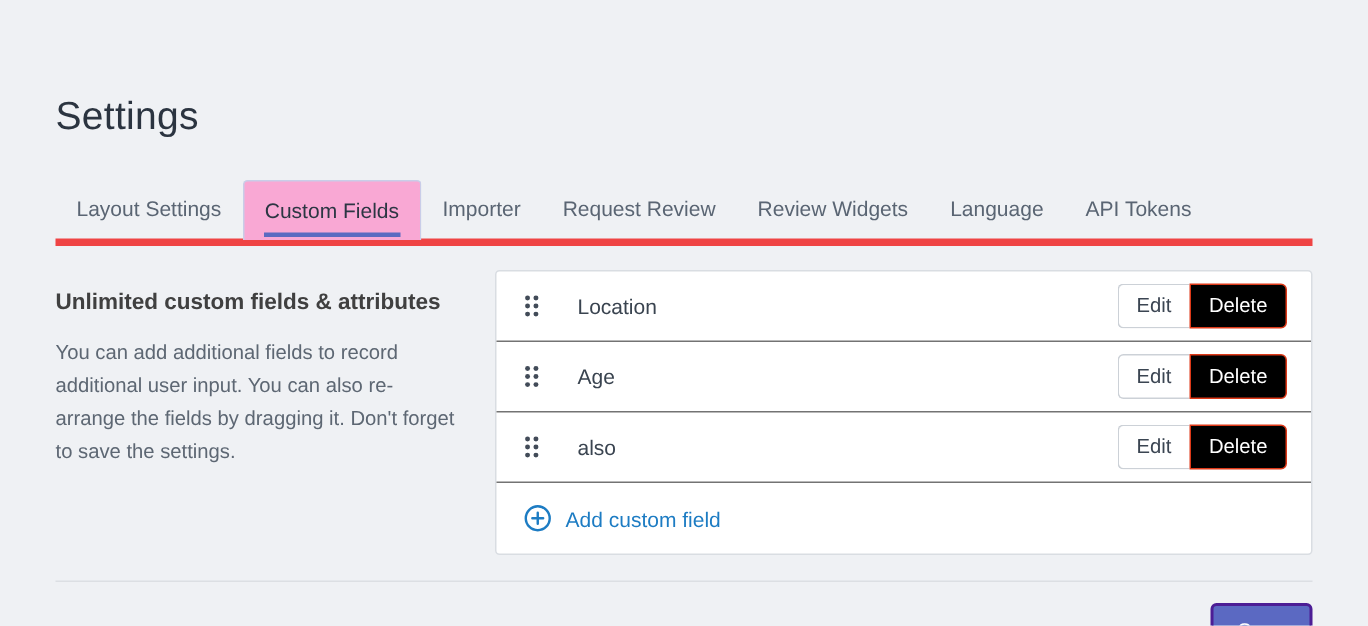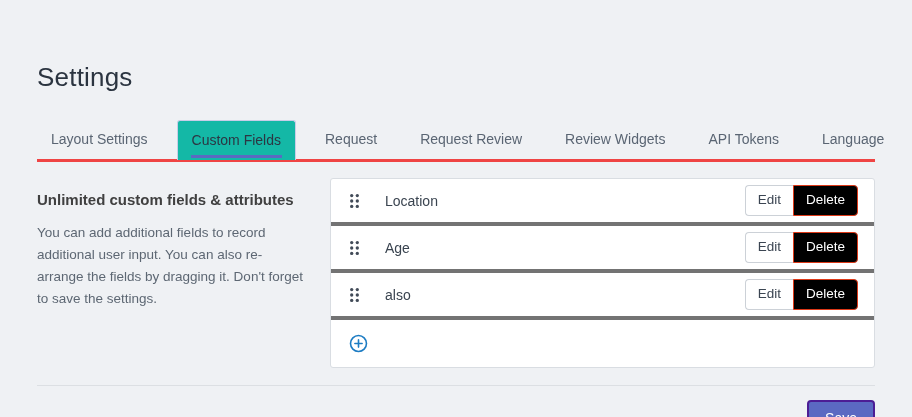--- a/index.html
+++ b/index.html
@@ -18,34 +18,33 @@
     color: #2b3440;
     letter-spacing: 0.2px;
     margin-top: 48px;
   }
 
   
   .tabs {
     display: flex;
     align-items: flex-start;
     margin-top: 27px;
-    border-bottom: 3px solid #ef4444;
-    gap: 15px;
+    border-bottom: 5px solid #ef4444;
   }
   .tab {
     padding: 11px 14px 12px 14px;
     font-size: 14px;
     color: #5a6573;
     cursor: pointer;
     white-space: nowrap;
     position: relative;
   }
   .tab.active {
     color: #2c3643;
-    background: #14b8a6;
+    background: #f9a8d4;
     border: 1px solid #c9cde8;
     border-bottom: none;
     border-radius: 3px 3px 0 0;
     margin-bottom: -1px;
   }
   .tab.active::after {
     content: "";
     position: absolute;
     left: 13px;
     right: 13px;
@@ -78,21 +77,21 @@
     flex: 1;
     background: #ffffff;
     border: 1px solid #d9dde2;
     border-radius: 3px;
   }
   .row {
     display: flex;
     align-items: center;
     height: 47px;
     padding: 0 16px 0 18px;
-    border-bottom: 4px solid #737373;
+    border-bottom: 1px solid #737373;
   }
   .drag {
     color: #424b58;
     margin-right: 25px;
     cursor: grab;
     display: inline-flex;
   }
   .row-label { font-size: 14px; color: #3a4450; }
   .btn-group { margin-left: auto; display: inline-flex; }
   .btn {
@@ -141,25 +140,25 @@
 </head>
 <body>
 
 <div class="page">
 
   <h1 class="page-title">Settings</h1>
 
   <nav class="tabs" id="tabs">
       <div class="tab">Layout Settings</div>
       <div class="tab active">Custom Fields</div>
-      <div class="tab">Request</div>
+      <div class="tab">Importer</div>
       <div class="tab">Request Review</div>
       <div class="tab">Review Widgets</div>
+      <div class="tab">Language</div>
       <div class="tab">API Tokens</div>
-      <div class="tab">Language</div>
     </nav>
 
   <div class="main">
 
     <div class="intro">
       <h2>Unlimited custom fields &amp; attributes</h2>
       <p>You can add additional fields to record additional user input. You can also re-arrange the fields by dragging it. Don't forget to save the settings.</p>
     </div>
 
     <div class="panel">
@@ -216,20 +215,21 @@
     </span>
   </div>
         </div>
       <div class="row add-row">
         <span class="plus">
           <svg width="19" height="19" viewBox="0 0 20 20" fill="none">
             <circle cx="10" cy="10" r="8.4" stroke="currentColor" stroke-width="1.7"></circle>
             <path d="M10 6.2 V13.8 M6.2 10 H13.8" stroke="currentColor" stroke-width="1.7" stroke-linecap="round"></path>
           </svg>
         </span>
+        <span class="add-label">Add custom field</span>
       </div>
     </div>
 
   </div>
 </div>
 
 <div class="footer">
   <button class="save-btn">Save</button>
 </div>
 

